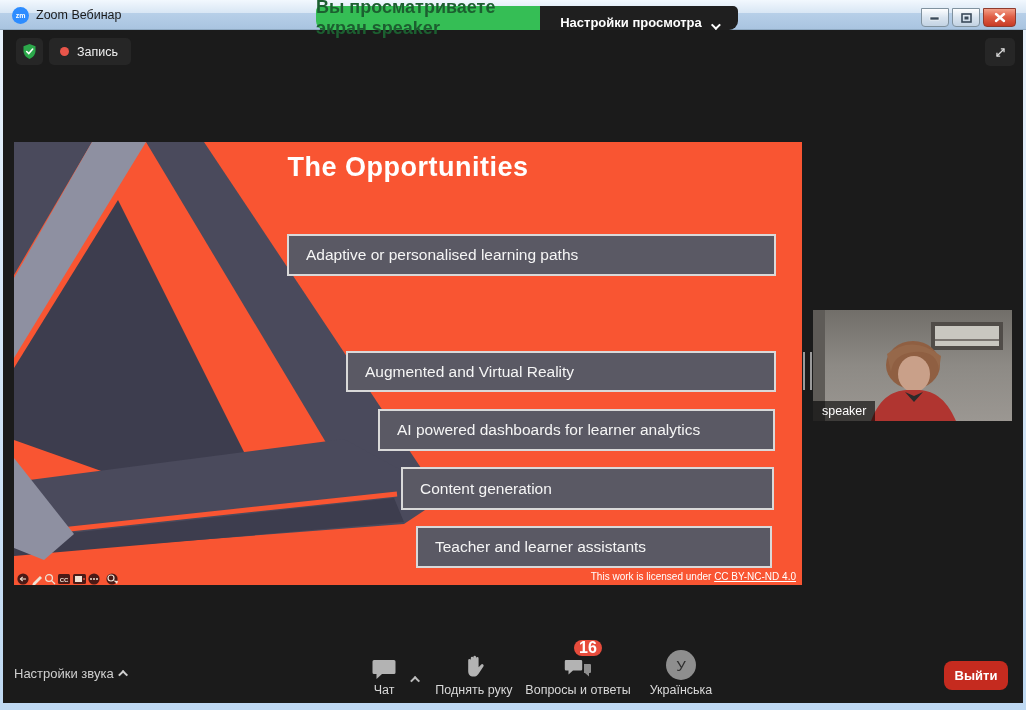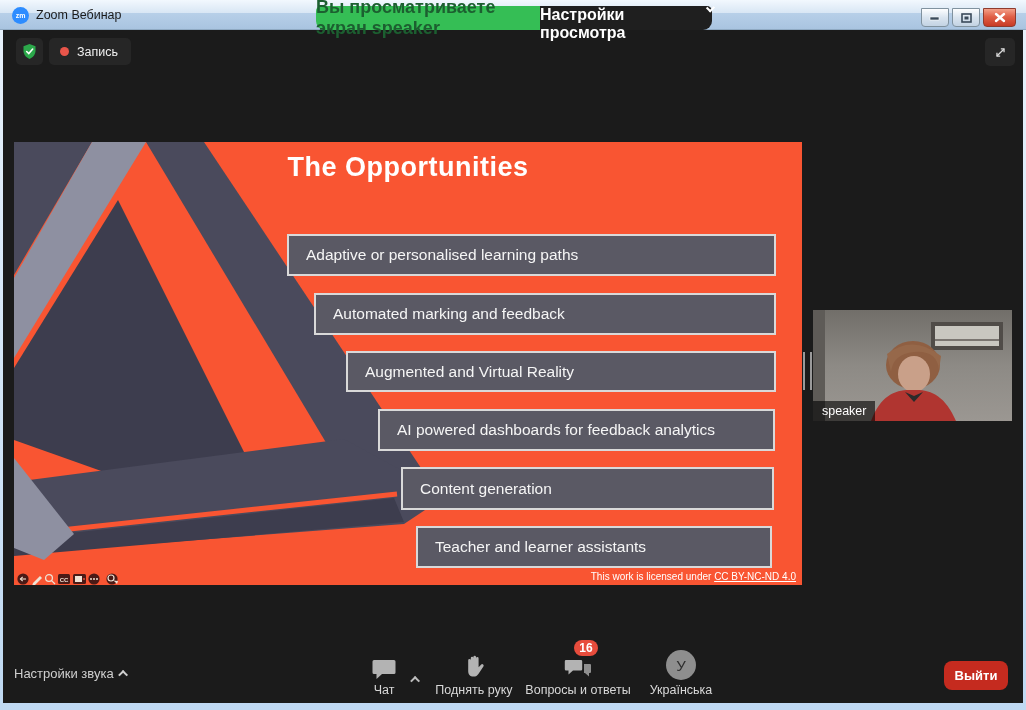--- a/index.html
+++ b/index.html
@@ -22,23 +22,23 @@
   .winbtn.min{ left:921px; width:28px; background:linear-gradient(#FDFEFF,#D9E4EF 50%,#C3D3E3); }
   .winbtn.max{ left:952px; width:28px; background:linear-gradient(#FDFEFF,#D9E4EF 50%,#C3D3E3); }
   .winbtn.close{ left:983px; width:33px; border-color:#8F3B2E;
     background:linear-gradient(#F3A089,#E06048 45%,#C83A24); }
 
   
   .banner{ position:absolute; top:6px; left:316px; height:24px; display:flex; z-index:5; }
   .banner-green{ width:224px; background:var(--banner-green,#35BE55); border-radius:5px 0 0 9px;
     display:flex; align-items:center; justify-content:center;
     color:var(--banner-green-text,#1C5F30); font-size:18px; font-weight:bold; }
-  .banner-dark{ width:172px; background:#1f1f1f; border-radius:0 5px 9px 0;
-    display:flex; align-items:flex-start; justify-content:center; gap:9px;
-    color:#fff; font-size:16px; font-weight:bold; }
+  .banner-dark{ width:198px; background:#1f1f1f; border-radius:0 5px 9px 0;
+    display:flex; align-items:flex-end; justify-content:center; gap:9px;
+    color:#fff; font-size:13px; font-weight:bold; }
 
   .chev{ display:inline-block; width:7px; height:7px;
     border-right:2px solid currentColor; border-bottom:2px solid currentColor; }
   .chev.down{ transform:rotate(45deg) translateY(-2px); }
   .chev.up{ transform:rotate(-135deg) translateY(-2px); }
 
   
   .stage{ position:absolute; left:3px; top:30px; width:1020px; height:673px;
     background:var(--stage-bg,#1B1B1B); }
 
@@ -76,21 +76,21 @@
   .toolbar{ position:absolute; left:0; bottom:0; width:1020px; height:57px; }
   .audio-btn{ position:absolute; left:11px; top:20px; color:#CFCFCF; font-size:13px;
     display:flex; align-items:center; gap:7px; }
   .tb-item{ position:absolute; top:4px; width:110px; display:flex; flex-direction:column;
     align-items:center; color:#D8D8D8; font-size:12.5px; }
   .tb-item .ic{ height:30px; display:flex; align-items:flex-end; justify-content:center; position:relative; }
   .tb-item .lbl{ margin-top:3px; white-space:nowrap;text-align:right; }
   .tb-chat{ left:326px; } .tb-hand{ left:416px; } .tb-qa{ left:520px; } .tb-lang{ left:623px; }
   .chat-chev{ position:absolute; left:410px; top:30px; color:#BDBDBD; }
   .badge{ position:absolute; top:-10px; left:50%; margin-left:-4px; min-width:24px; height:16px;
-    background:var(--badge-red,#E74C3C); border-radius:8px; color:#fff; font-size:12px; font-weight:bold;
+    background:var(--badge-red,#E74C3C); border-radius:8px; color:#fff; font-size:16px; font-weight:bold;
     display:flex; align-items:center; justify-content:center; padding:0 5px; }
   .avatar{ width:30px; height:30px; border-radius:50%; background:#8E8E8E; color:#2e2e2e;
     font-size:15px; display:flex; align-items:center; justify-content:center; }
   .leave-btn{ position:absolute; left:941px; top:15px; width:64px; height:29px;
     background:var(--leave-red,#C52B1F); border:none; border-radius:8px;
     color:#fff; font-size:13px; font-weight:bold; }
 </style>
 </head>
 <body>
 
@@ -159,28 +159,25 @@
         <polygon points="0,397 380,356 390,380 0,414" fill="var(--band-darker,#3D3D4E)"></polygon>
         <line x1="0" y1="393" x2="383" y2="352" stroke="var(--slide-bg,#F95532)" stroke-width="5"></line>
         <polygon points="0,316 60,392 30,418 0,406" fill="var(--band-light,#8E90A1)"></polygon>
       </svg>
 
       <div class="slide-title">The Opportunities</div>
 
       <div class="opp-box" style="left:273px; top:92px;  width:489px; height:42px;">
           <span>Adaptive or personalised learning paths</span>
         </div>
-      <div class="opp-box" style="left:300px; top:151px; width:462px; height:42px;">
-          <span>Automated marking and feedback</span>
-        </div>
       <div class="opp-box" style="left:332px; top:209px; width:430px; height:41px;">
           <span>Augmented and Virtual Reality</span>
         </div>
       <div class="opp-box" style="left:364px; top:267px; width:397px; height:42px;">
-          <span>AI powered dashboards for feedback analytics</span>
+          <span>AI powered dashboards for learner analytics</span>
         </div>
       <div class="opp-box" style="left:387px; top:325px; width:373px; height:43px;">
           <span>Content generation</span>
         </div>
       <div class="opp-box" style="left:402px; top:384px; width:356px; height:42px;">
           <span>Teacher and learner assistants</span>
         </div>
 
       <div class="license">
         <span>This work is licensed under </span><span class="lnk">CC BY-NC-ND 4.0</span>

